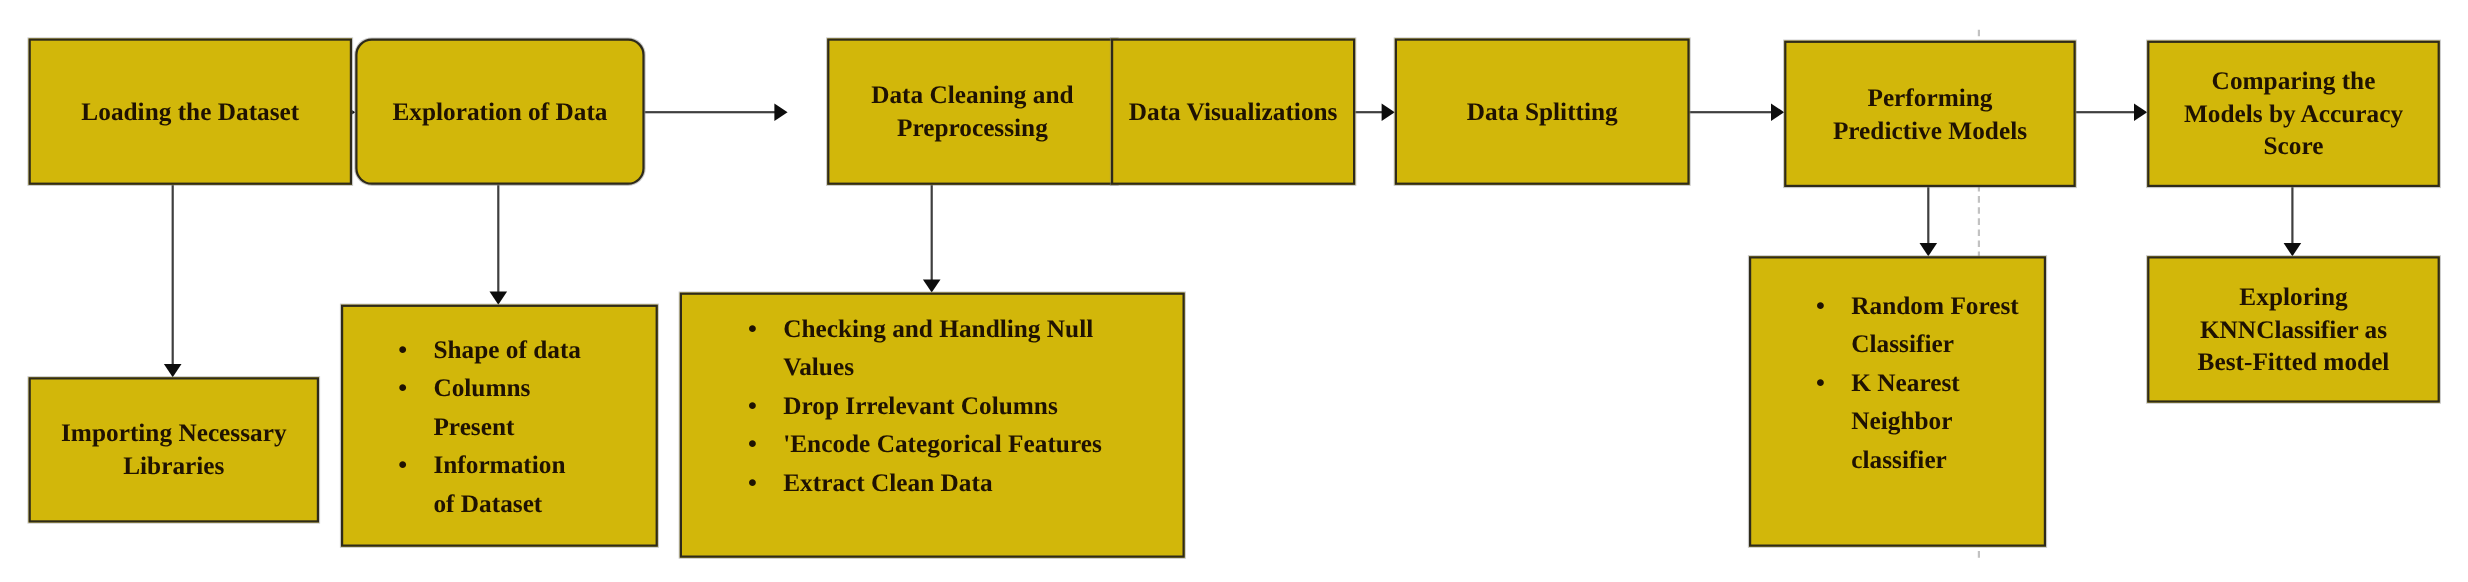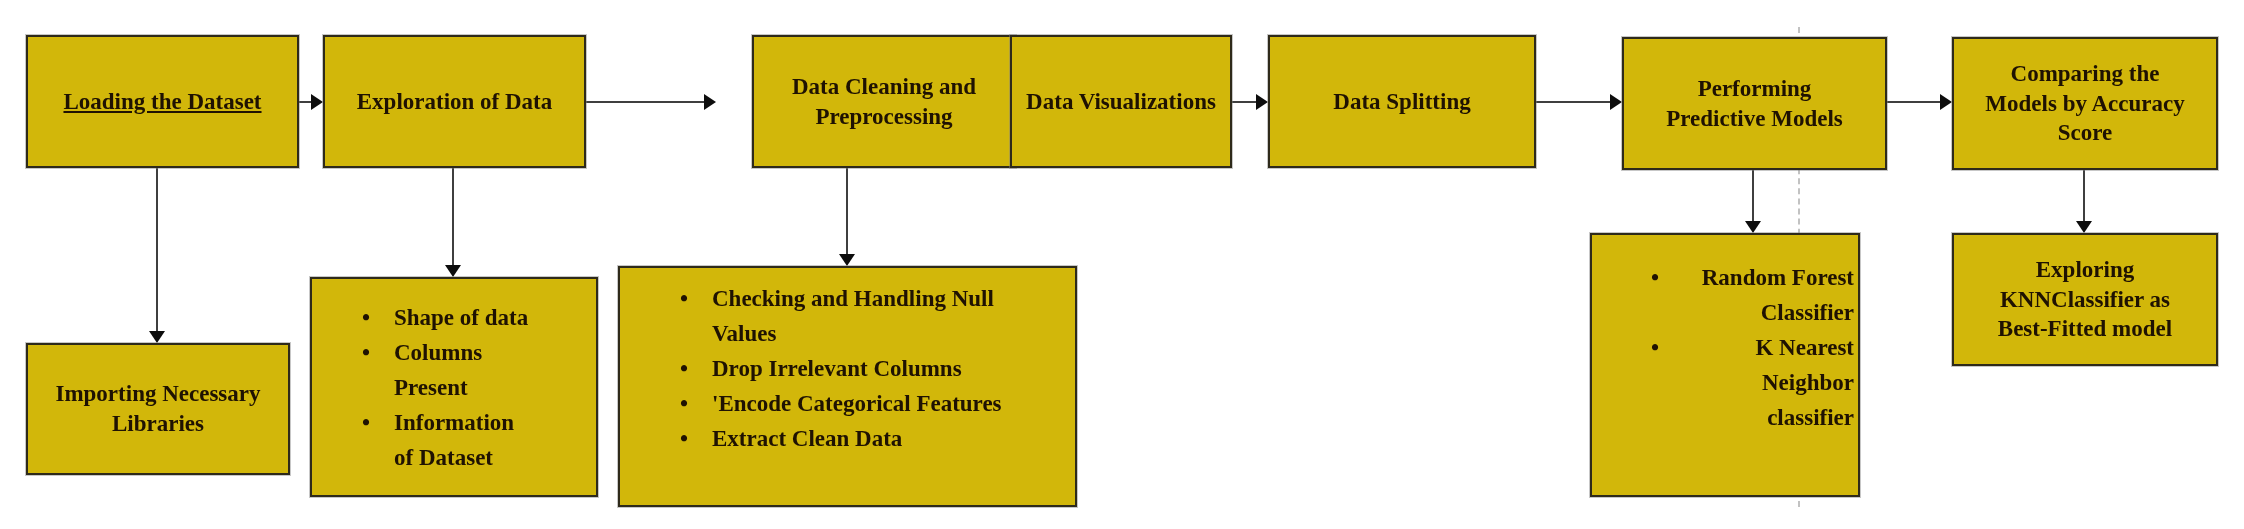--- a/index.html
+++ b/index.html
@@ -62,25 +62,25 @@
     z-index:0;
   }
 </style>
 </head>
 <body>
 
 <div class="canvas">
 
   <div class="page-break"></div>
 
-  <div class="box step" style="left:26px;top:35px;width:273px;height:133px;padding:0 16px;text-decoration:underline;">
+  <div class="box step" style="left:26px;top:35px;width:294px;height:133px;padding:0 16px;">
     <span>Loading the Dataset</span>
   </div>
 
-  <div class="box step" style="left:323px;top:35px;width:263px;height:133px;padding:0 16px;">
+  <div class="box step" style="left:323px;top:35px;width:263px;height:133px;padding:0 16px;border-radius:15px;">
     <span>Exploration of Data</span>
   </div>
 
   <div class="box step" style="left:716px;top:35px;width:264px;height:133px;padding:0 20px;margin-left:36px;">
     <span>Data Cleaning and Preprocessing</span>
   </div>
 
   <div class="box step" style="left:1010px;top:35px;width:222px;height:133px;padding:0 10px;">
     <span>Data Visualizations</span>
   </div>
@@ -111,21 +111,21 @@
 
   <div class="box" style="left:618px;top:266px;width:459px;height:241px;">
     <ul class="detail-list" style="padding:14px 4px 0 56px;">
       <li style="max-width:300px;">Checking and Handling Null Values</li>
       <li style="max-width:300px;">Drop Irrelevant Columns</li>
       <li style="max-width:300px;">'Encode Categorical Features</li>
       <li style="max-width:300px;">Extract Clean Data</li>
     </ul>
   </div>
 
-  <div class="box" style="left:1590px;top:233px;width:270px;height:264px;text-align:right;">
+  <div class="box" style="left:1590px;top:233px;width:270px;height:264px;">
     <ul class="detail-list" style="padding:26px 4px 0 55px;">
       <li style="max-width:178px;">Random Forest Classifier</li>
       <li style="max-width:178px;">K Nearest Neighbor classifier</li>
     </ul>
   </div>
 
   <div class="box detail-center" style="left:1952px;top:233px;width:266px;height:133px;padding:0 40px;">
     <span>Exploring KNNClassifier as Best-Fitted model</span>
   </div>
 

